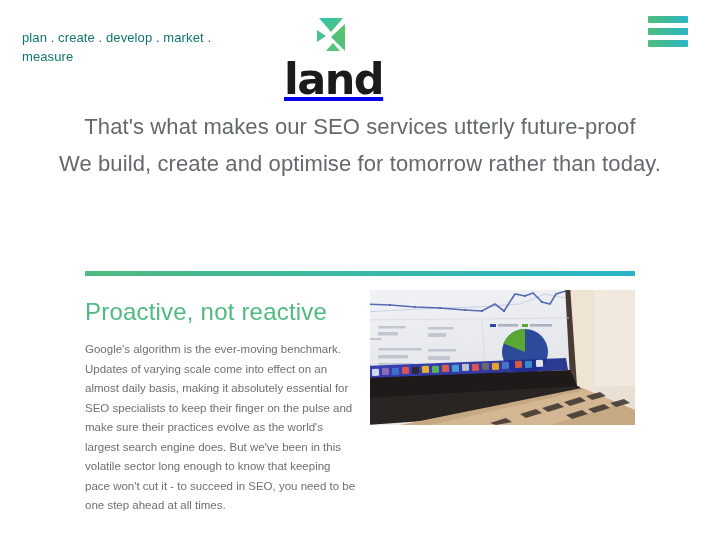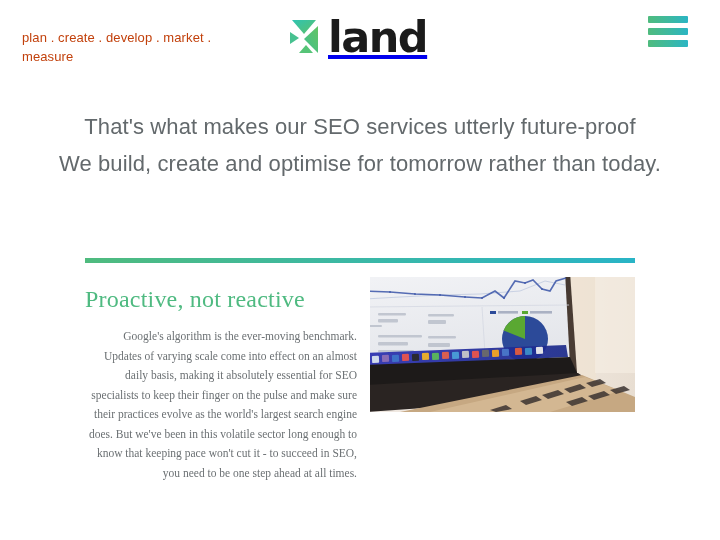--- a/index.html
+++ b/index.html
@@ -25,31 +25,32 @@
     width: 720px;
   }
 
   .tagline {
     position: absolute;
     left: 22px;
     top: 28px;
     width: 215px;
     font-size: 13px;
     line-height: 19px;
-    color: #c2410c;
+    color: #0f766e;
     letter-spacing: 0.1px;
   }
 
   .logo-block {
     position: absolute;
     left: 286px;
     top: 13px;
     display: flex;
     align-items: center;
     height: 48px;
+    flex-direction: column;
   }
 
   .logo-mark {
     width: 44px;
     height: 44px;
     display: block;
   }
 
   .logo-word {
     font-size: 43px;
@@ -103,23 +104,22 @@
     font-weight: normal;
     letter-spacing: 0.1px;
   }
 
   .hero-sub .line { display: block; }
 
   
   .content-section {
     position: absolute;
     left: 85px;
-    top: 258px;
+    top: 271px;
     width: 550px;
-    font-family: Liberation Serif, serif;
   }
 
   .accent-rule {
     width: 550px;
     height: 5px;
     background: linear-gradient(90deg, #4fbb7e 0%, #3ab8a6 50%, #29b4c6 100%);
   }
 
   .content-cols {
     display: flex;
@@ -139,21 +139,20 @@
     line-height: 44px;
     letter-spacing: 0.2px;
   }
 
   .col-body {
     margin-top: 6px;
     font-size: 11.5px;
     line-height: 19.5px;
     color: #6b7073;
     width: 272px;
-    text-align: right;
   }
 
   .col-media {
     flex: 0 0 265px;
     margin-left: 13px;
     width: 265px;
     height: 135px;
     overflow: hidden;
     position: relative;
     background: #e9e6e2;

